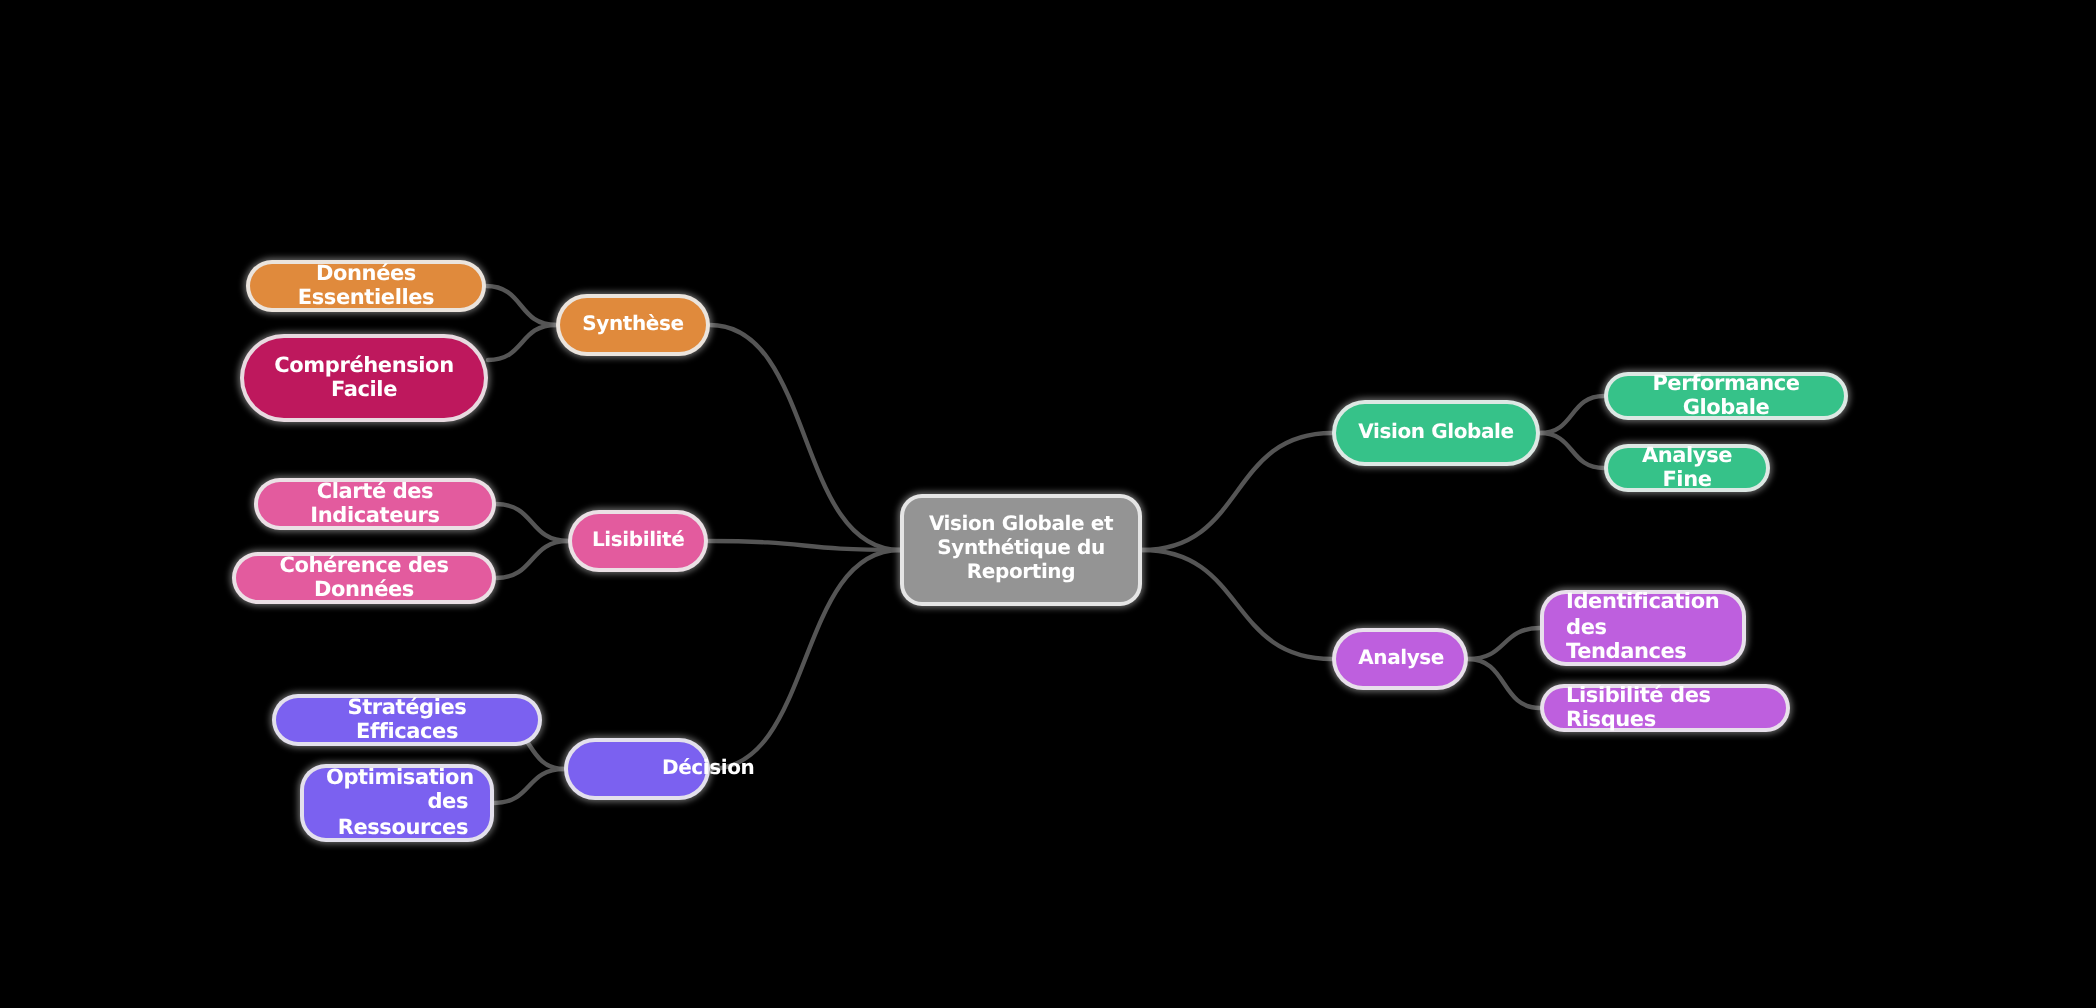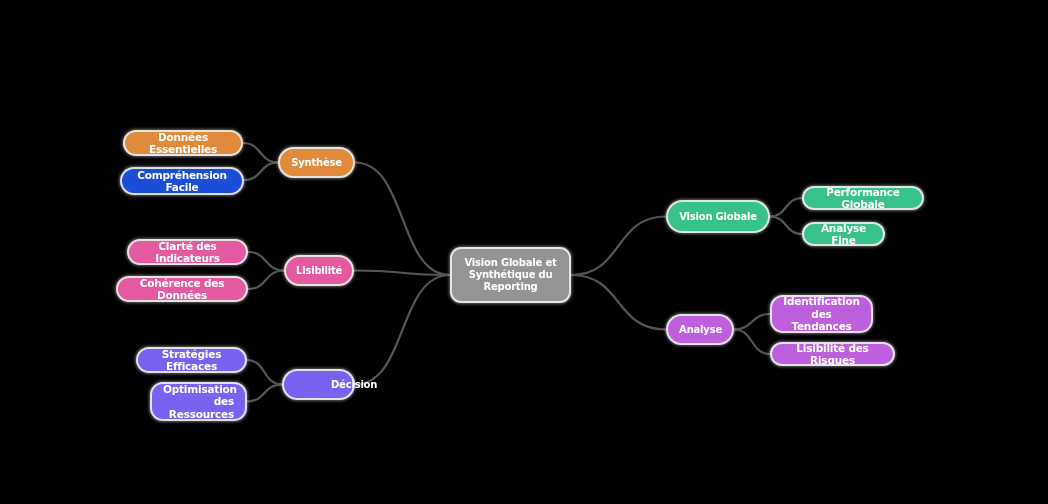--- a/index.html
+++ b/index.html
@@ -57,21 +57,21 @@
     border-radius: 999px;
     font-size: 10.5px;
     padding: 3px 11px;
   }
   .node-leaf.align-right {
     justify-content: flex-start;
     text-align: right;
   }
   .node-leaf.align-left {
     justify-content: flex-start;
-    text-align: center;
+    text-align: left;
   }
   .node-leaf.align-center {
     justify-content: center;
     text-align: center;
   }
   .node-leaf.multi {
     border-radius: 13px;
   }
 </style>
 </head>
@@ -98,36 +98,36 @@
   <div id="nodes">
       <div class="node node-root" style="left: 450px; top: 247px; width: 121px; height: 56px; background: rgb(148, 148, 148);">
         <span class="lbl">Vision Globale et<br>Synthétique du<br>Reporting</span>
       </div>
       <div class="node node-branch" style="left: 278px; top: 147px; width: 77px; height: 31px; background: rgb(224, 138, 60);">
         <span class="lbl">Synthèse</span>
       </div>
       <div class="node node-leaf align-center" style="left: 123px; top: 130px; width: 120px; height: 26px; background: rgb(224, 138, 60);">
         <span class="lbl">Données Essentielles</span>
       </div>
-      <div class="node node-leaf align-center" style="left: 120px; top: 167px; width: 124px; height: 28px; background: #1d4ed8;">
+      <div class="node node-leaf align-center" style="left: 120px; top: 167px; width: 124px; height: 44px; background: #be185d;">
         <span class="lbl">Compréhension Facile</span>
       </div>
       <div class="node node-branch" style="left: 284px; top: 255px; width: 70px; height: 31px; background: rgb(227, 91, 158);">
         <span class="lbl">Lisibilité</span>
       </div>
       <div class="node node-leaf align-center" style="left: 127px; top: 239px; width: 121px; height: 26px; background: rgb(227, 91, 158); justify-content: center;">
         <span class="lbl">Clarté des Indicateurs</span>
       </div>
       <div class="node node-leaf align-center" style="left: 116px; top: 276px; width: 132px; height: 26px; background: rgb(227, 91, 158);">
         <span class="lbl">Cohérence des Données</span>
       </div>
       <div class="node node-branch" style="left: 282px; top: 369px; width: 73px; height: 31px; background: rgb(123, 97, 240); padding-left: 47px;">
         <span class="lbl">Décision</span>
       </div>
-      <div class="node node-leaf align-center" style="left: 136px; top: 347px; width: 111px; height: 26px; background: rgb(123, 97, 240);">
+      <div class="node node-leaf align-center" style="left: 136px; top: 347px; width: 135px; height: 26px; background: rgb(123, 97, 240);">
         <span class="lbl">Stratégies Efficaces</span>
       </div>
       <div class="node node-leaf align-right multi" style="left: 150px; top: 382px; width: 97px; height: 39px; background: rgb(123, 97, 240);">
         <span class="lbl">Optimisation des<br>Ressources</span>
       </div>
       <div class="node node-branch" style="left: 666px; top: 200px; width: 104px; height: 33px; background: rgb(54, 194, 137);">
         <span class="lbl">Vision Globale</span>
       </div>
       <div class="node node-leaf align-center" style="left: 802px; top: 186px; width: 122px; height: 24px; background: rgb(54, 194, 137);">
         <span class="lbl">Performance Globale</span>

